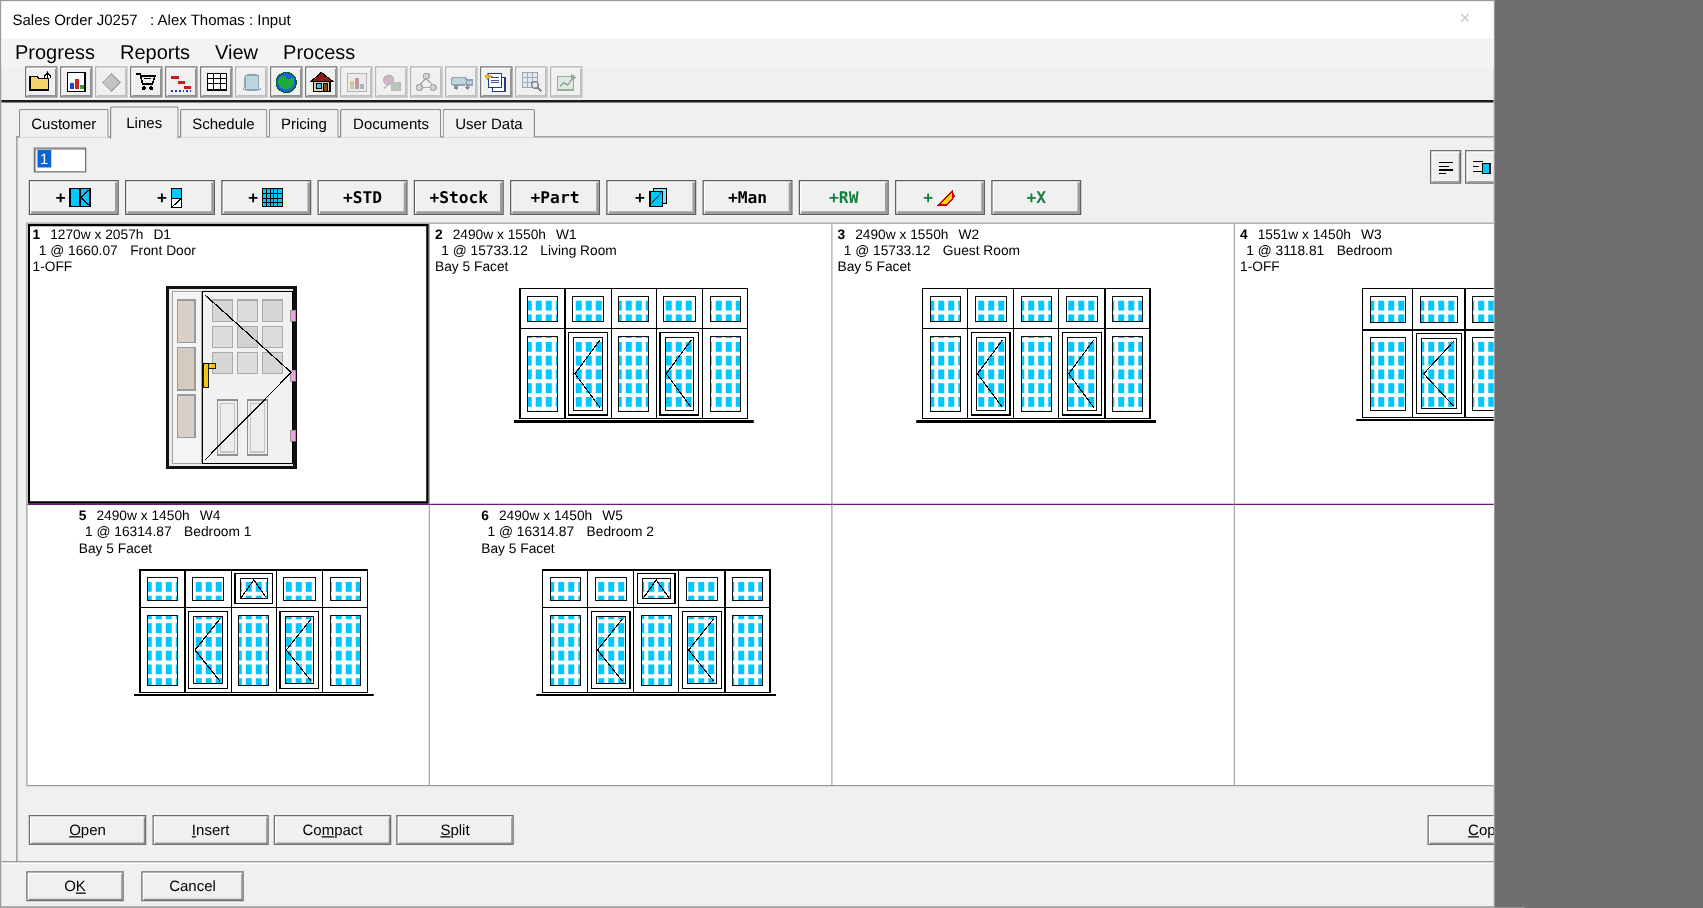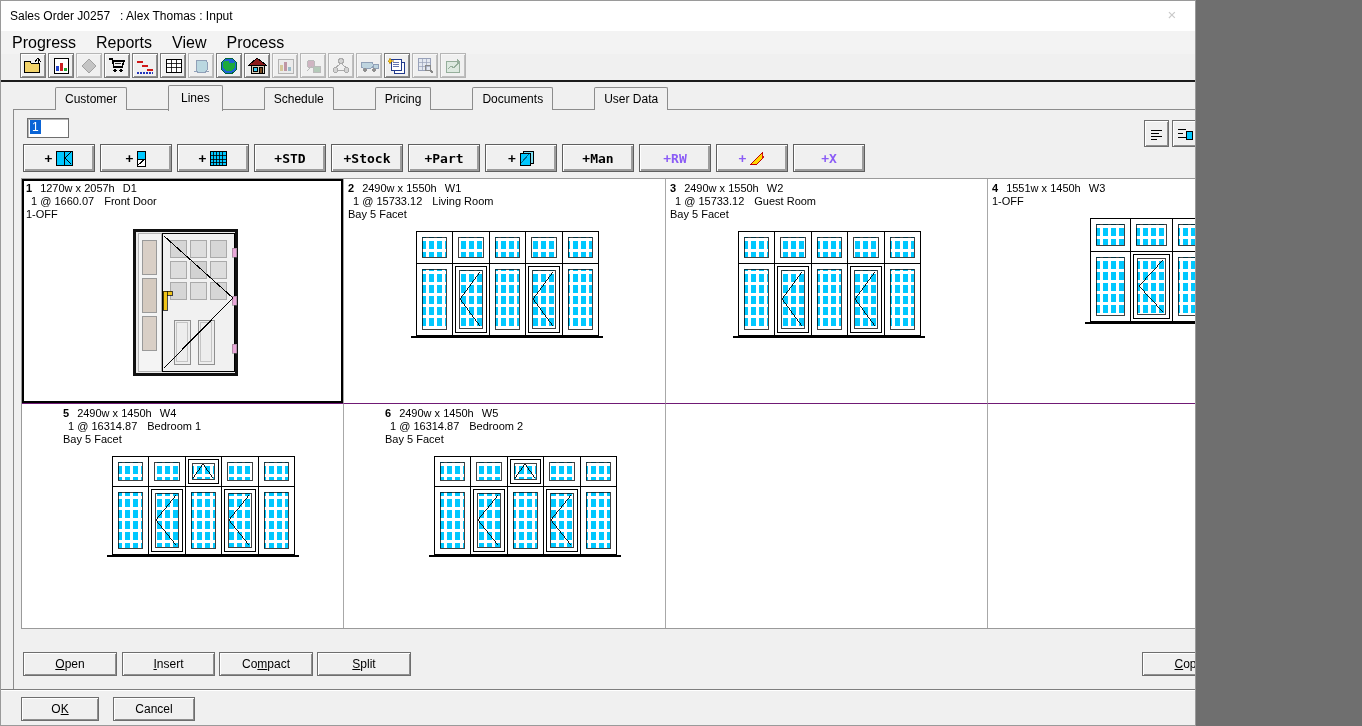--- a/index.html
+++ b/index.html
@@ -16,34 +16,34 @@
   .toolbar{position:absolute;left:19px;top:52px;display:flex;gap:2px;}
   .tbtn{width:24px;height:23px;background:#f0f0f0;border:1px solid #7b7b7b;
         box-shadow:inset 1px 1px 0 #ffffff, inset -1px -1px 0 #8f8f8f;
         display:flex;align-items:center;justify-content:center;}
   .tbtn svg{display:block;}
   .dis{opacity:.5;filter:saturate(.55);}
   .tb-line{position:absolute;left:0;top:79px;width:100%;height:2px;background:#1c1c1c;}
   
   .tabs{position:absolute;left:14px;top:84px;display:flex;align-items:flex-end;z-index:3;}
   .tab{font-size:12px;background:#f0f0f0;border:1px solid #8c8c8c;border-bottom:none;
-       border-radius:2px 2px 0 0;padding:4px 9px 4px;margin-right:1px;position:relative;margin-left:40px;}
+       border-radius:2px 2px 0 0;padding:4px 9px 4px;margin-right:1px;position:relative;}
   .tab.active{padding:5px 12px 6px;margin-bottom:-1px;z-index:4;background:#f0f0f0;}
   .pline{position:absolute;background:#8c8c8c;}
   
   .lineinput{position:absolute;left:26px;top:117px;width:36px;height:16px;background:#fff;
              border:1px solid #6e6e6e;box-shadow:inset 1px 1px 0 #b4b4b4;font-size:12px;padding:1px 2px;}
   .sel{background:#0a64d6;color:#fff;padding:0 2px;}
   
   .addrow{position:absolute;left:22px;top:143px;display:flex;gap:5px;}
   .abtn{width:70px;height:26px;background:#f0f0f0;border:1px solid #5f5f5f;
         box-shadow:inset 1px 1px 0 #ffffff, inset -2px -2px 0 #9d9d9d;
         display:flex;align-items:center;justify-content:center;gap:3px;
         font-family:"DejaVu Sans Mono",monospace;font-weight:bold;font-size:13px;}
-  .abtn.off{color:#8b5cf6;}
+  .abtn.off{color:#15803d;}
   
   .viewrow{position:absolute;left:1143px;top:119px;display:flex;gap:3px;}
   .vbtn{width:23px;height:25px;background:#f0f0f0;border:1px solid #6e6e6e;
         box-shadow:inset 1px 1px 0 #ffffff, inset -1px -1px 0 #909090;
         display:flex;align-items:center;justify-content:center;}
   .vbtn.pressed{background:#ffffff;box-shadow:inset 1px 1px 0 #8a8a8a;border:1px solid #303030;}
   .sigma{color:#0a7d32;font-weight:bold;font-size:15px;font-family:"DejaVu Serif",serif;}
   .cadtxt{color:#8a2b8a;font-weight:bold;font-size:9px;font-family:"DejaVu Sans Mono",monospace;}
   
   .grid{position:absolute;left:20px;top:177px;width:1290px;height:451px;background:#fff;
@@ -438,20 +438,23 @@
           <rect x="117" y="38" width="31" height="66" fill="#fff" stroke="#000"></rect>
             <rect x="121" y="42" width="23" height="58" fill="url(#gz)" stroke="#000" stroke-width=".75"></rect>
           <polyline points="142,44 122,71 142,98" fill="none" stroke="#000" stroke-width=".9"></polyline>
         </svg>
       </div>
     </div>
 
     <div class="cell">
       <div class="l1">
         <span class="num">4</span><span class="dims">1551w x 1450h</span><span class="ref">W3</span>
+      </div>
+      <div class="l2">
+        <span>1 @ 3118.81</span><span class="loc">Bedroom</span>
       </div>
       <div class="l3">1-OFF</div>
       <div class="draw">
         <svg width="132" height="112" viewBox="0 0 132 112">
           <line x1="0" y1="108" x2="132" y2="108" stroke="#000" stroke-width="2"></line>
           <rect x="5" y="3" width="40" height="33" fill="#fff" stroke="#000"></rect>
             <rect x="45" y="3" width="42" height="33" fill="#fff" stroke="#000"></rect>
             <rect x="87" y="3" width="40" height="33" fill="#fff" stroke="#000"></rect>
           <rect x="11" y="9" width="28" height="21" fill="url(#gz)" stroke="#000" stroke-width=".75"></rect>
             <rect x="51" y="9" width="30" height="21" fill="url(#gz)" stroke="#000" stroke-width=".75"></rect>

